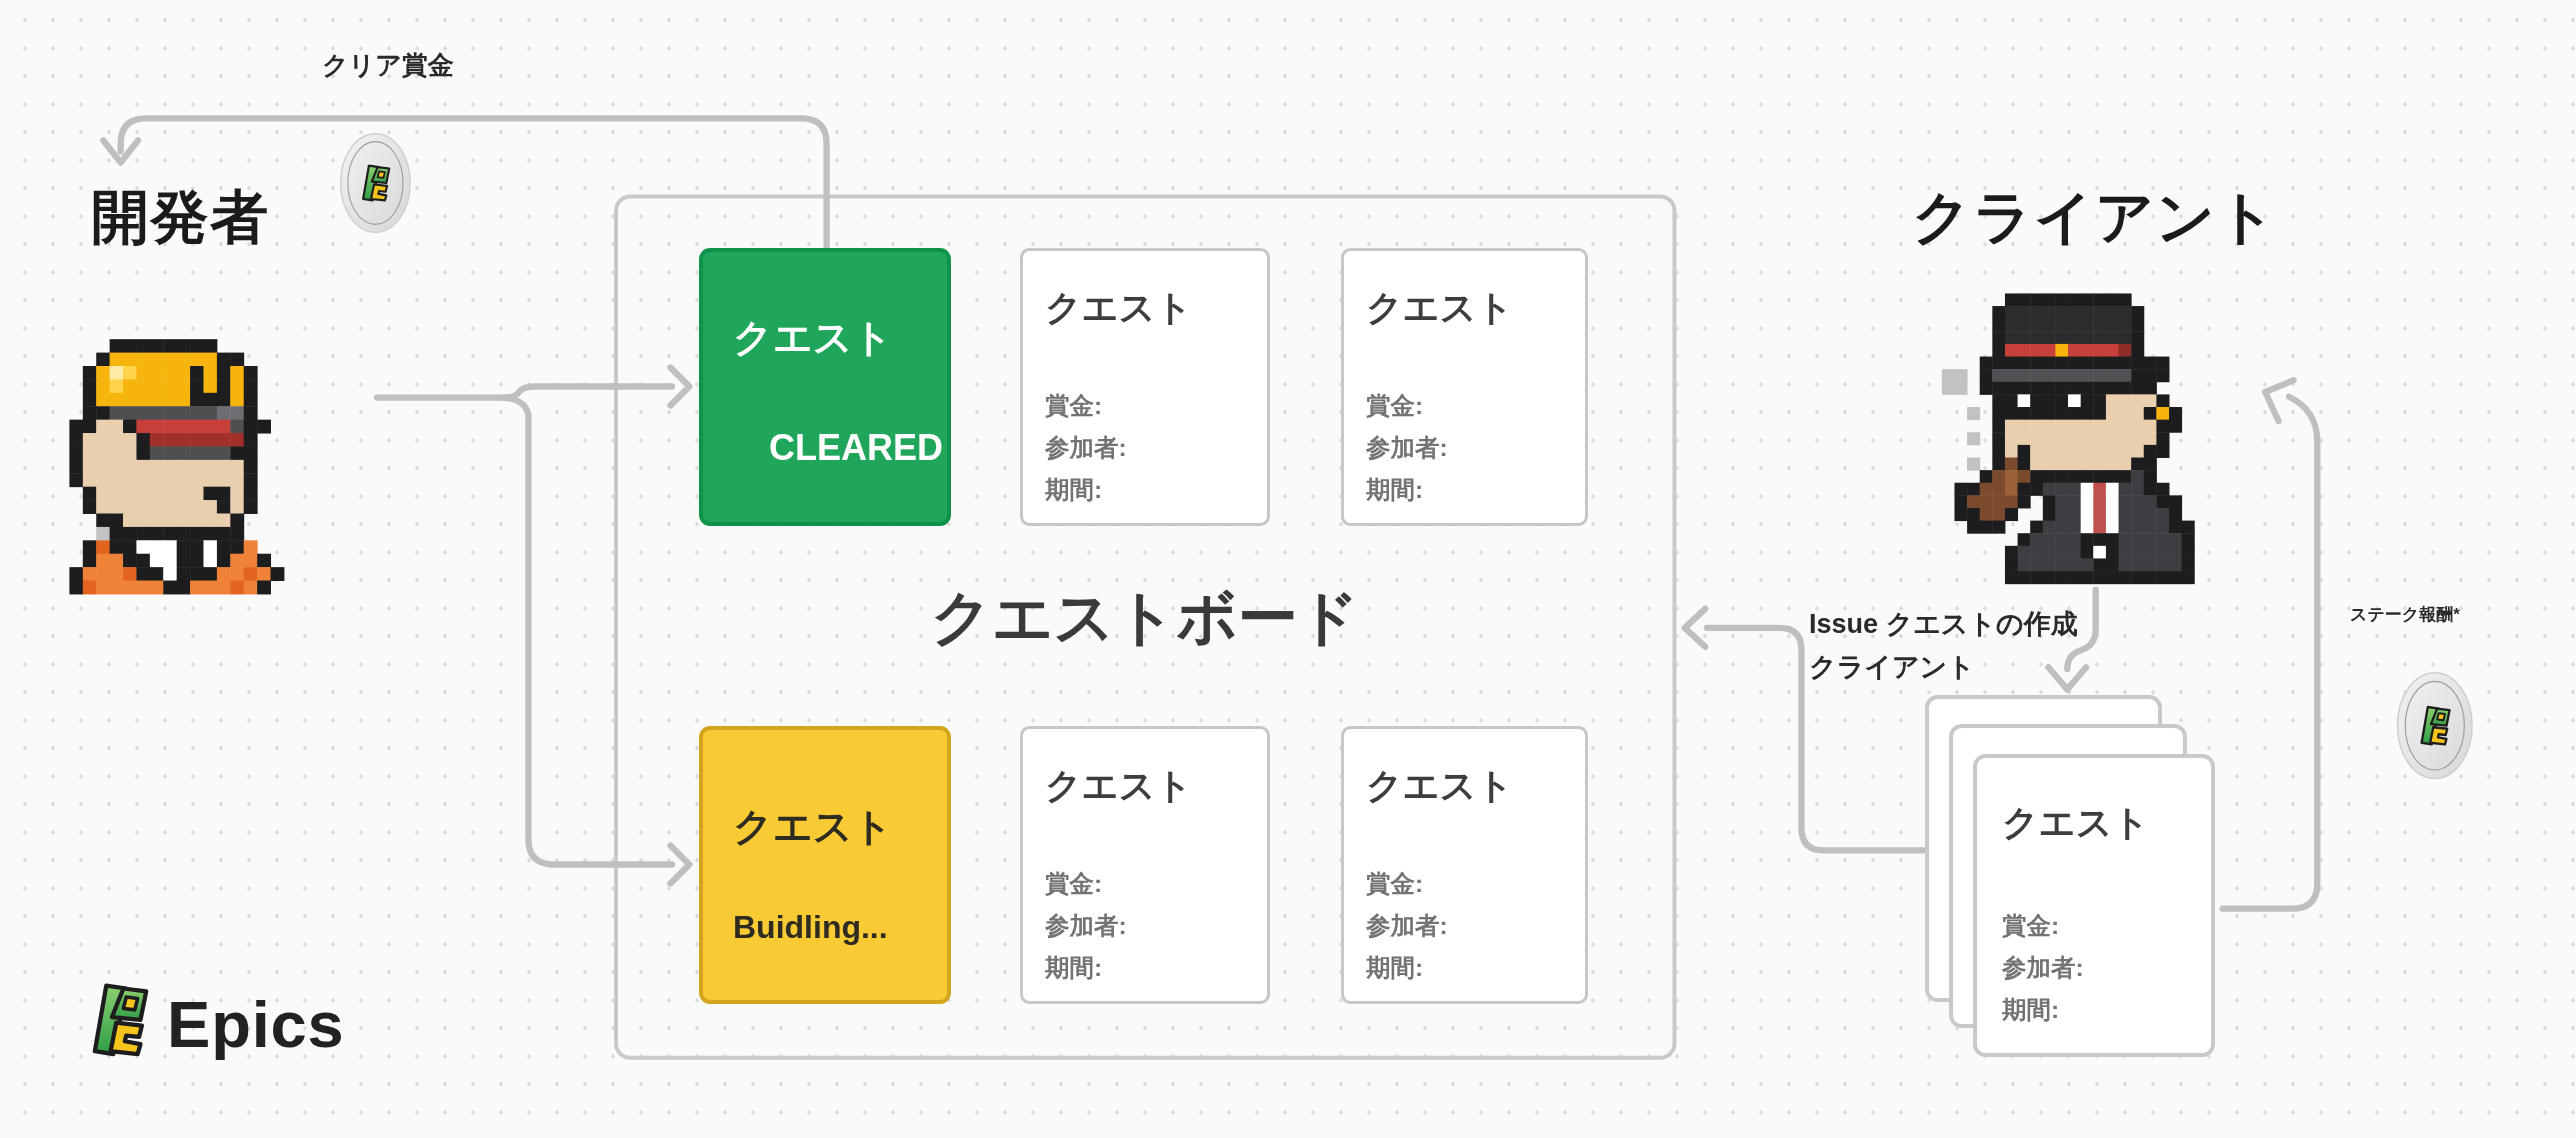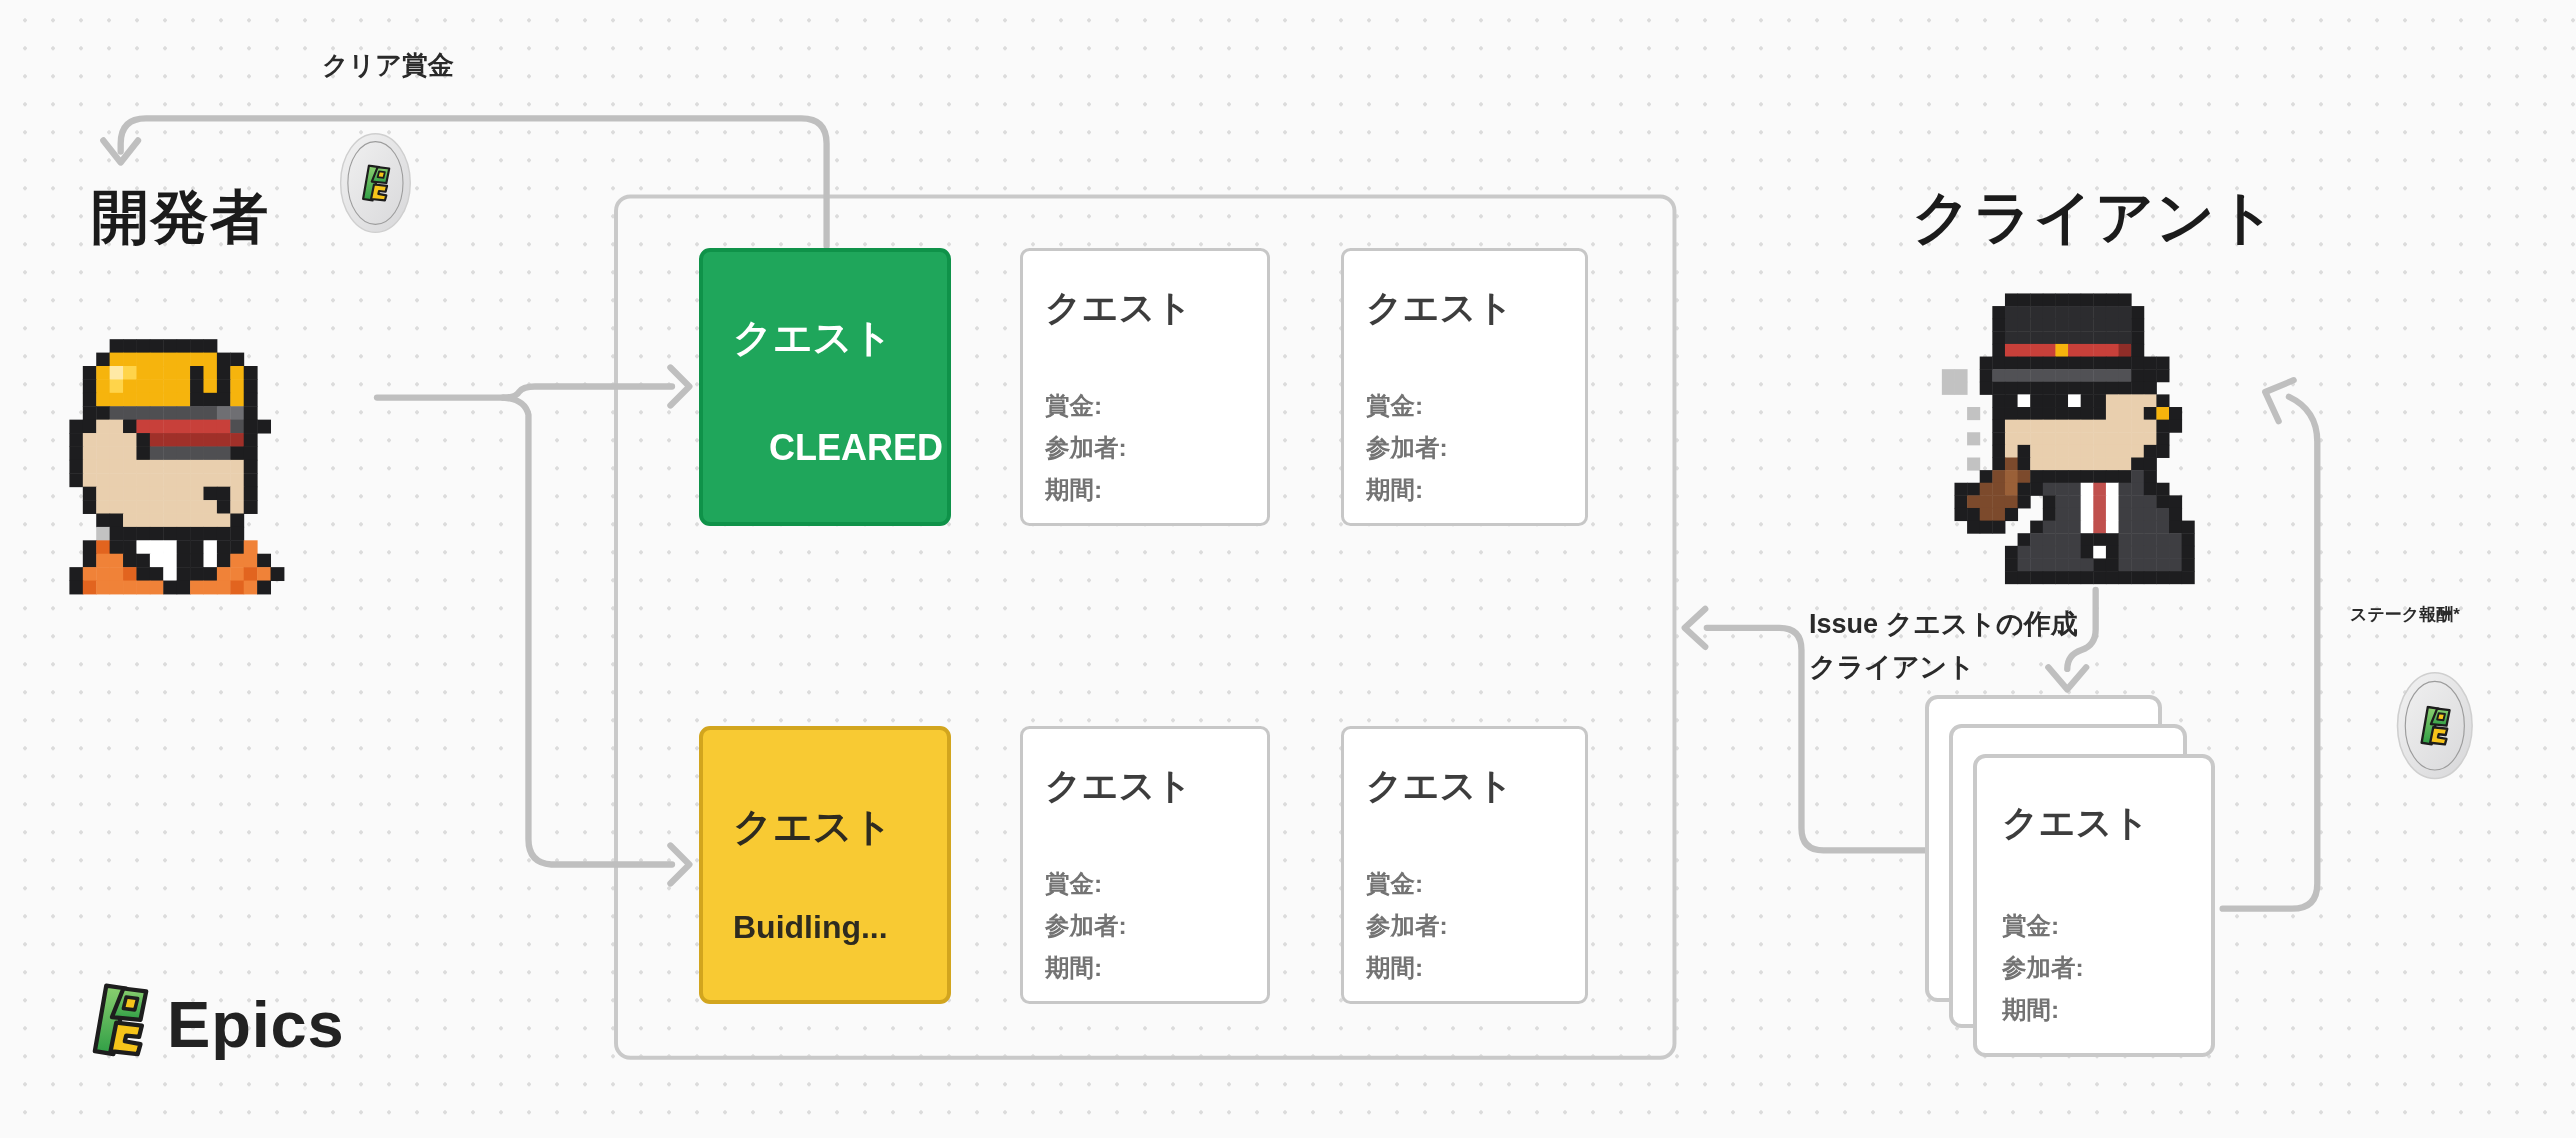--- a/index.html
+++ b/index.html
@@ -683,20 +683,21 @@
         <rect x="2734" y="724" width="16.6" height="16.6" fill="#1d1d1f"></rect>
         <rect x="2750" y="724" width="16.6" height="16.6" fill="#1d1d1f"></rect>
         <rect x="2766" y="724" width="16.6" height="16.6" fill="#1d1d1f"></rect>
       </g>
   </svg>
 
   <div class="txt small-label" style="left:322px;top:52px;">クリア賞金</div>
   <div class="txt actor-label" style="left:91px;top:188px;">開発者</div>
 
 
+  <div class="txt board-title" style="left:616px;top:588px;width:1058px;">クエストボード</div>
 
   <div class="txt actor-label" style="left:1912px;top:188px;">クライアント</div>
 
   <div class="txt" style="left:1809px;top:603px;">
     <span class="small-label" style="display:block;line-height:1.58;font-size:27px;">Issue クエストの作成</span>
     <span class="small-label" style="display:block;line-height:1.58;font-size:27px;">クライアント</span>
   </div>
 
   <div class="txt small-label" style="left:2350px;top:606px;font-size:17px;">ステーク報酬*</div>
 

